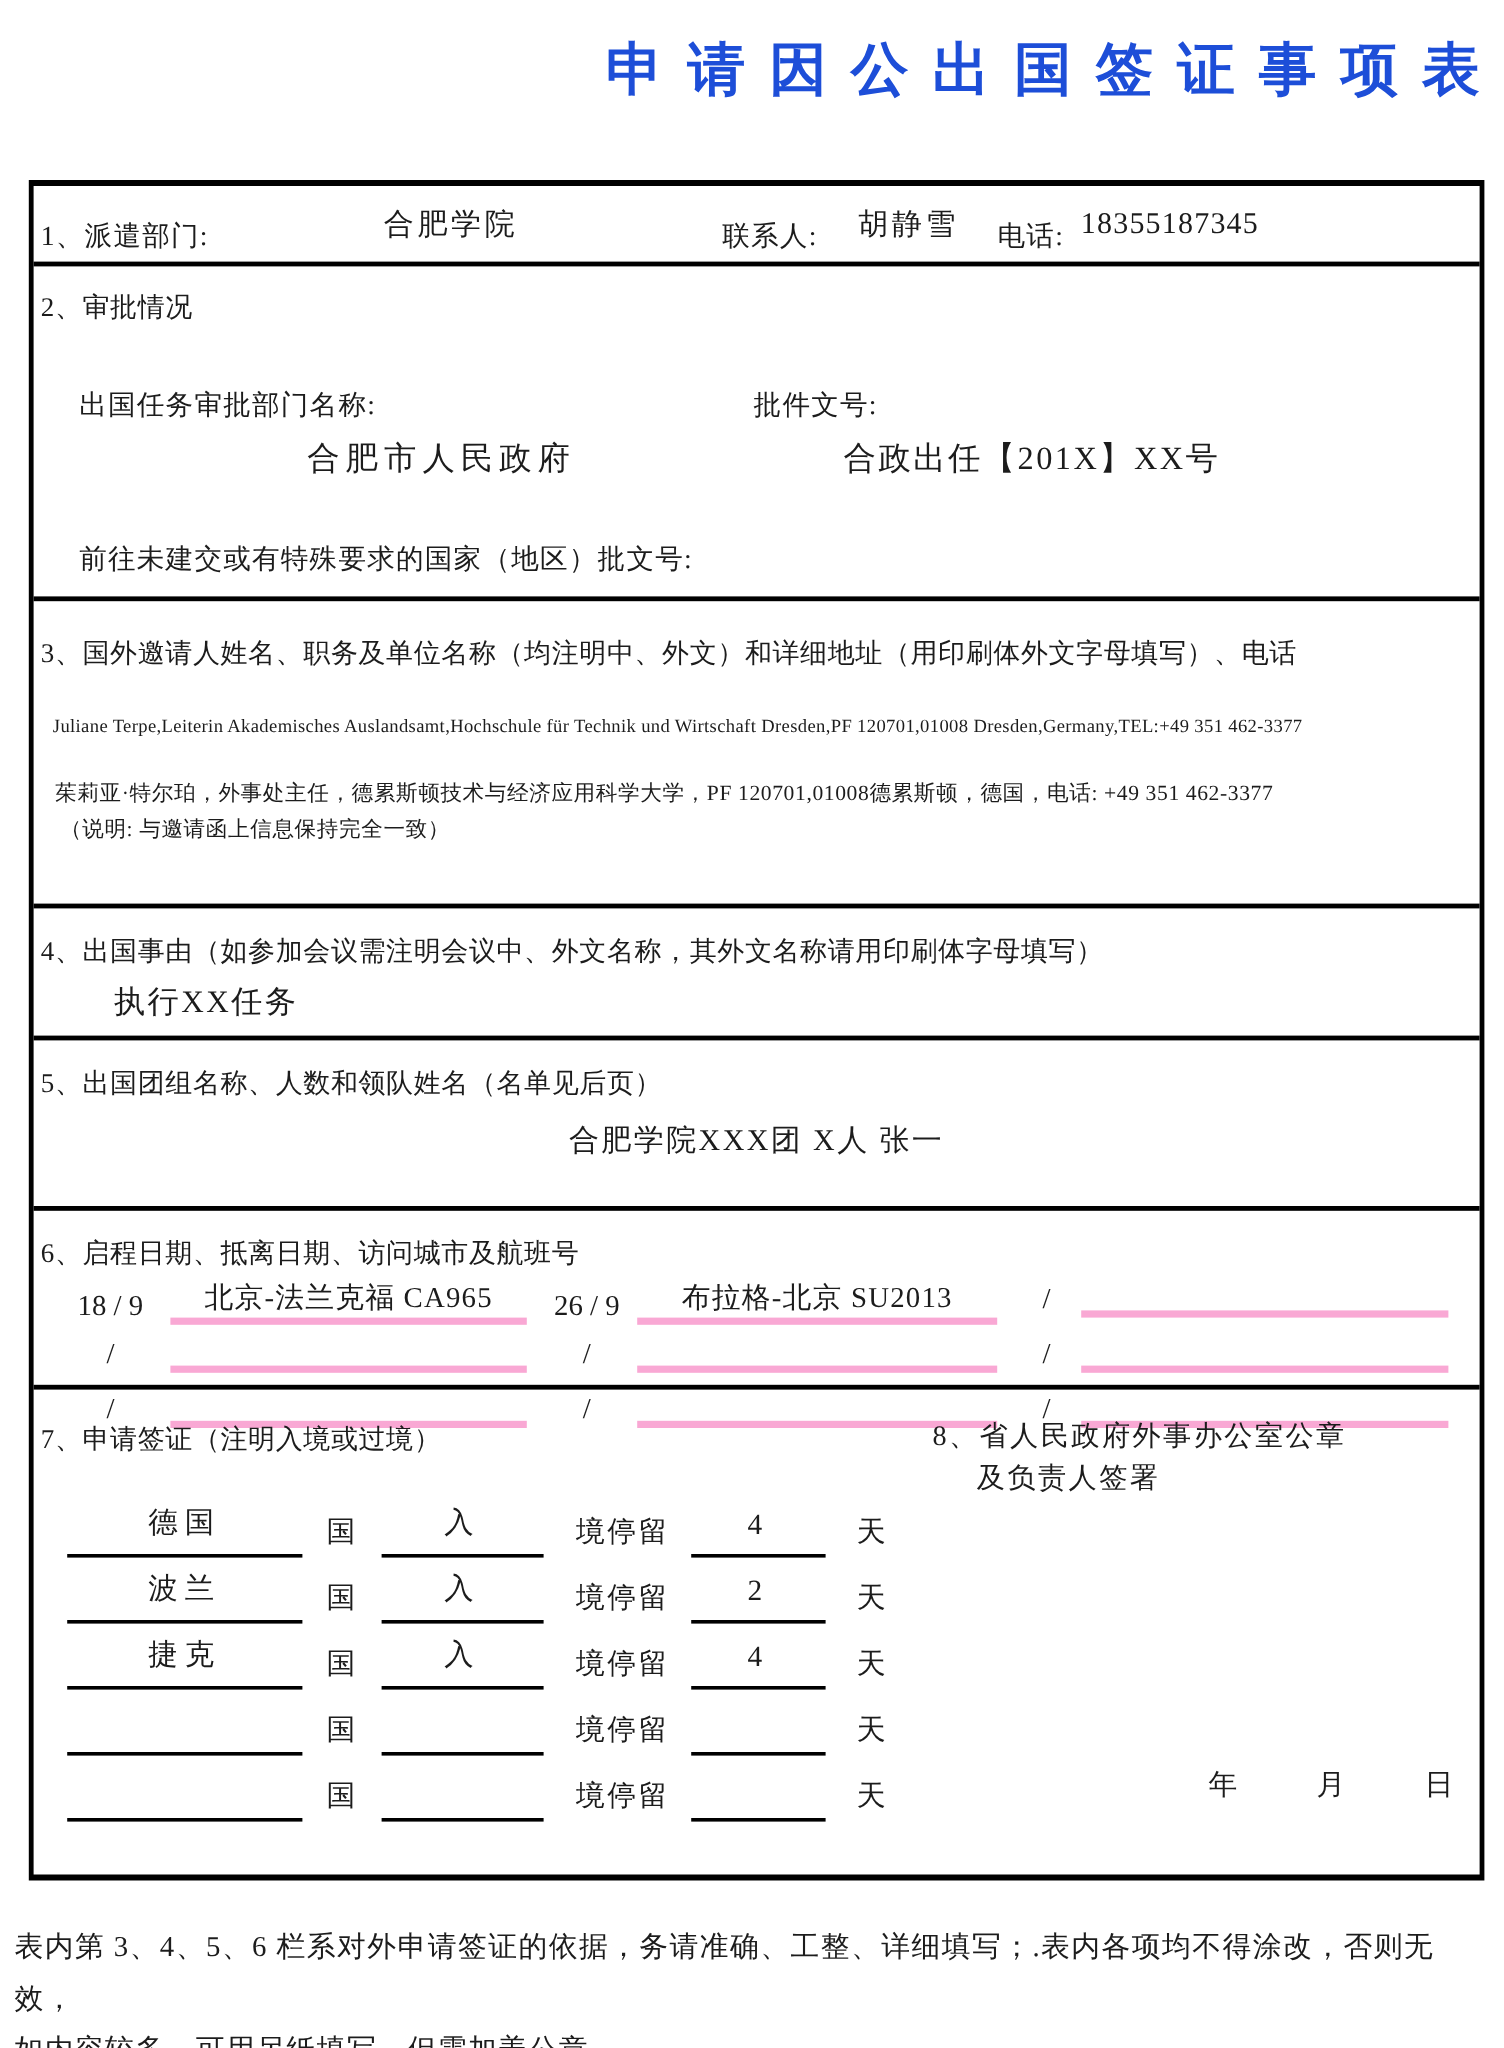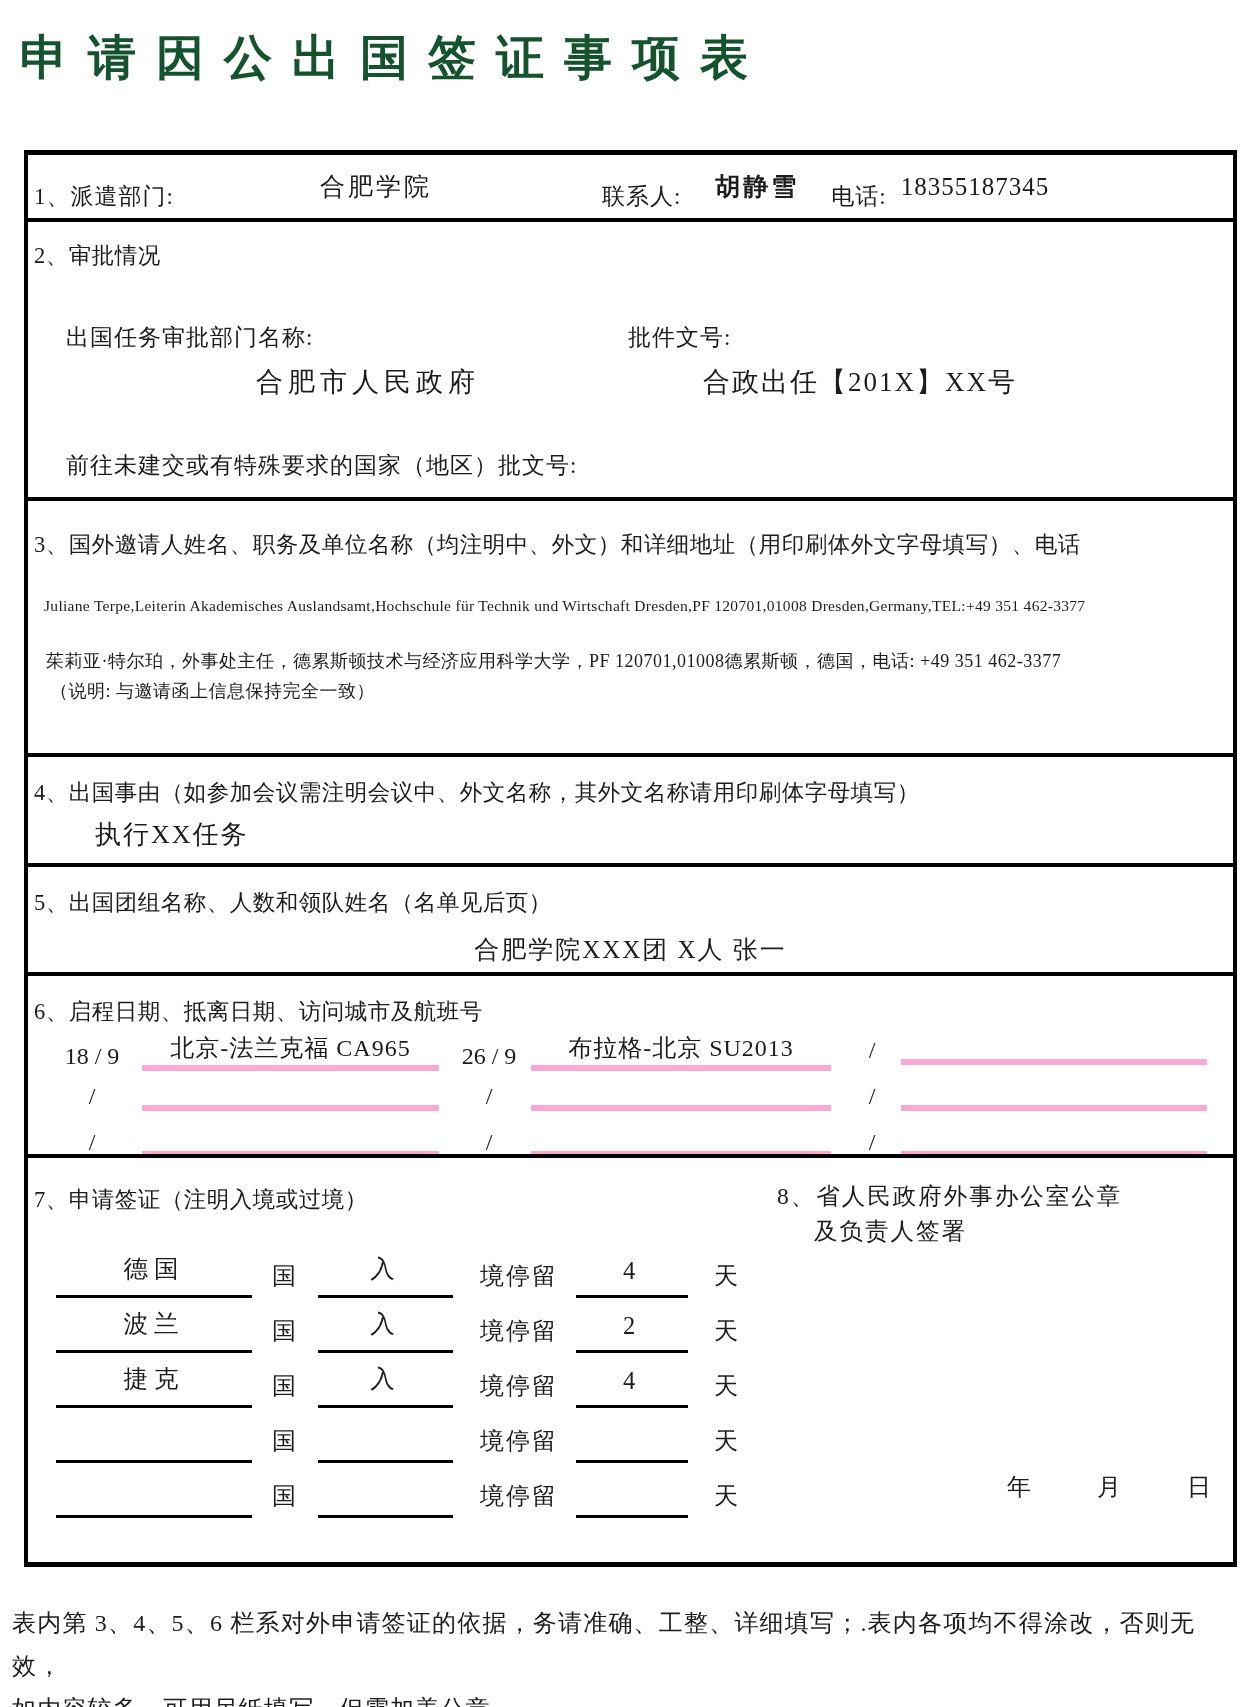--- a/index.html
+++ b/index.html
@@ -7,51 +7,51 @@
   .page {
     position:relative;
     width:1253px; height:1707px;
     background:#ffffff;
     color:#1c1c1c;
     font-family:"Liberation Serif","DejaVu Serif",serif;
     overflow:hidden;
   }
   .page-title {
     position:absolute; top:26px; left:0; width:100%;
-    text-align:left;
+    text-align:right;
     font-size:48px; font-weight:700;
     letter-spacing:20px; text-indent:20px;
-    color:#14532d;
+    color:#1d4ed8;
   }
   
   .form-table {
     position:absolute; top:150px; left:24px;
     width:1213px;
     border:4px solid #000;
     border-top-width:5px; border-bottom-width:5px;
     background:#fff;
   }
   .trow { position:relative; border-top:4px solid #000; }
   .trow:first-child { border-top:none; }
   .r1 { height:63px; }
   .r2 { height:279px; }
   .r3 { height:256px; }
   .r4 { height:110px; }
   .r5 { height:109px; }
-  .r6 { height:182px; }
+  .r6 { height:149px;margin-top:33px; }
   .r7 { height:408px; }
 
   .lbl { font-size:23px; letter-spacing:1px; white-space:nowrap;margin-top:20px; }
   .heading { font-size:22.5px; letter-spacing:0.5px; white-space:nowrap; }
 
   
   .r1-line { display:flex; align-items:center; height:100%; padding-left:6px; }
   .r1-dept   { margin-left:146px; font-size:25px; letter-spacing:3px; }
   .r1-clabel { margin-left:170px; }
-  .r1-cname  { margin-left:34px; font-size:25px; letter-spacing:3px;font-weight:bold; }
+  .r1-cname  { margin-left:34px; font-size:25px; letter-spacing:3px; }
   .r1-plabel { margin-left:32px; }
   .r1-phone  { margin-left:14px; font-size:25px; letter-spacing:1px; }
 
   
   .abs { position:absolute; white-space:nowrap; }
   .r2-heading { top:18px; left:6px; }
   .r2-deptlbl { top:80px; left:38px; }
   .r2-doclbl  { top:80px; left:600px; }
   .r2-deptval { top:142px; left:228px; font-size:27px; letter-spacing:5px; }
   .r2-docval  { top:142px; left:675px; font-size:27px; letter-spacing:2px; }

